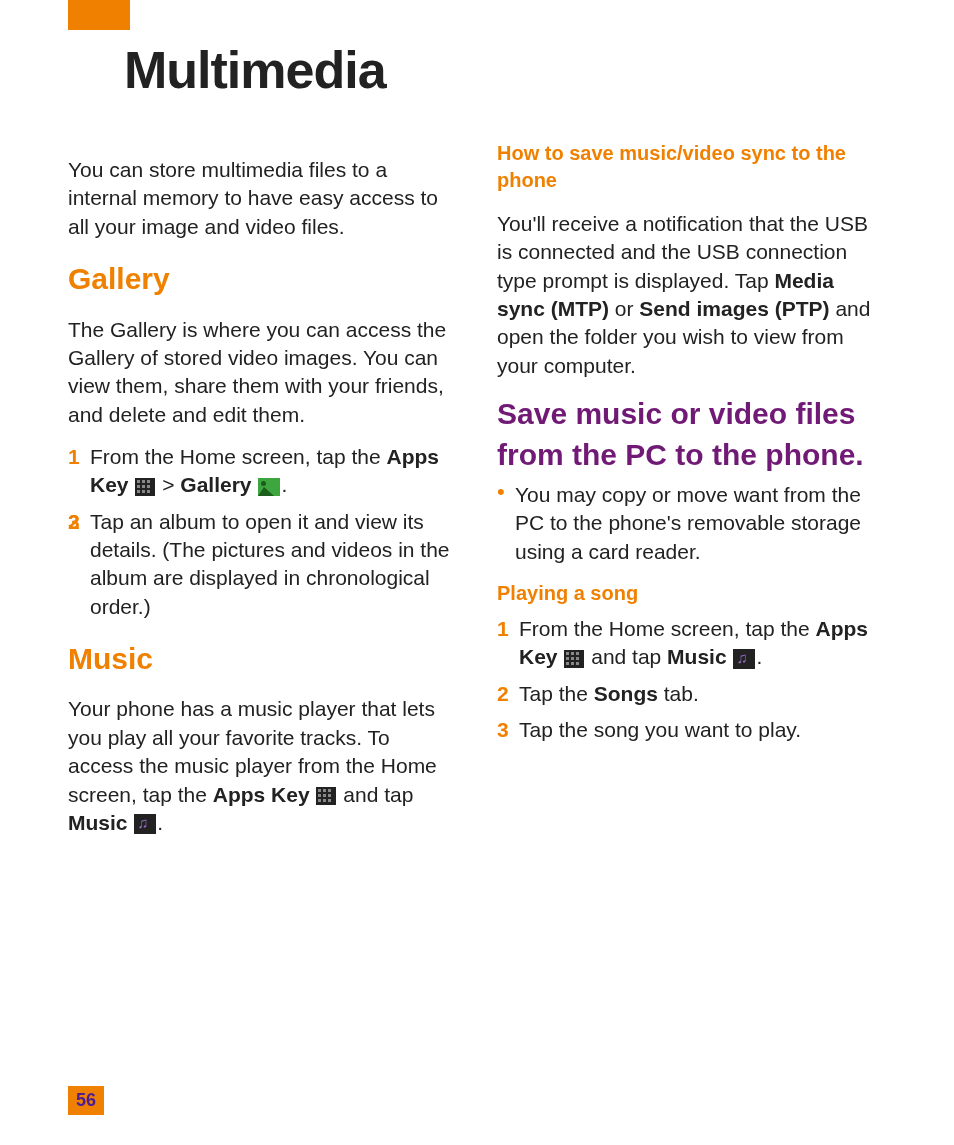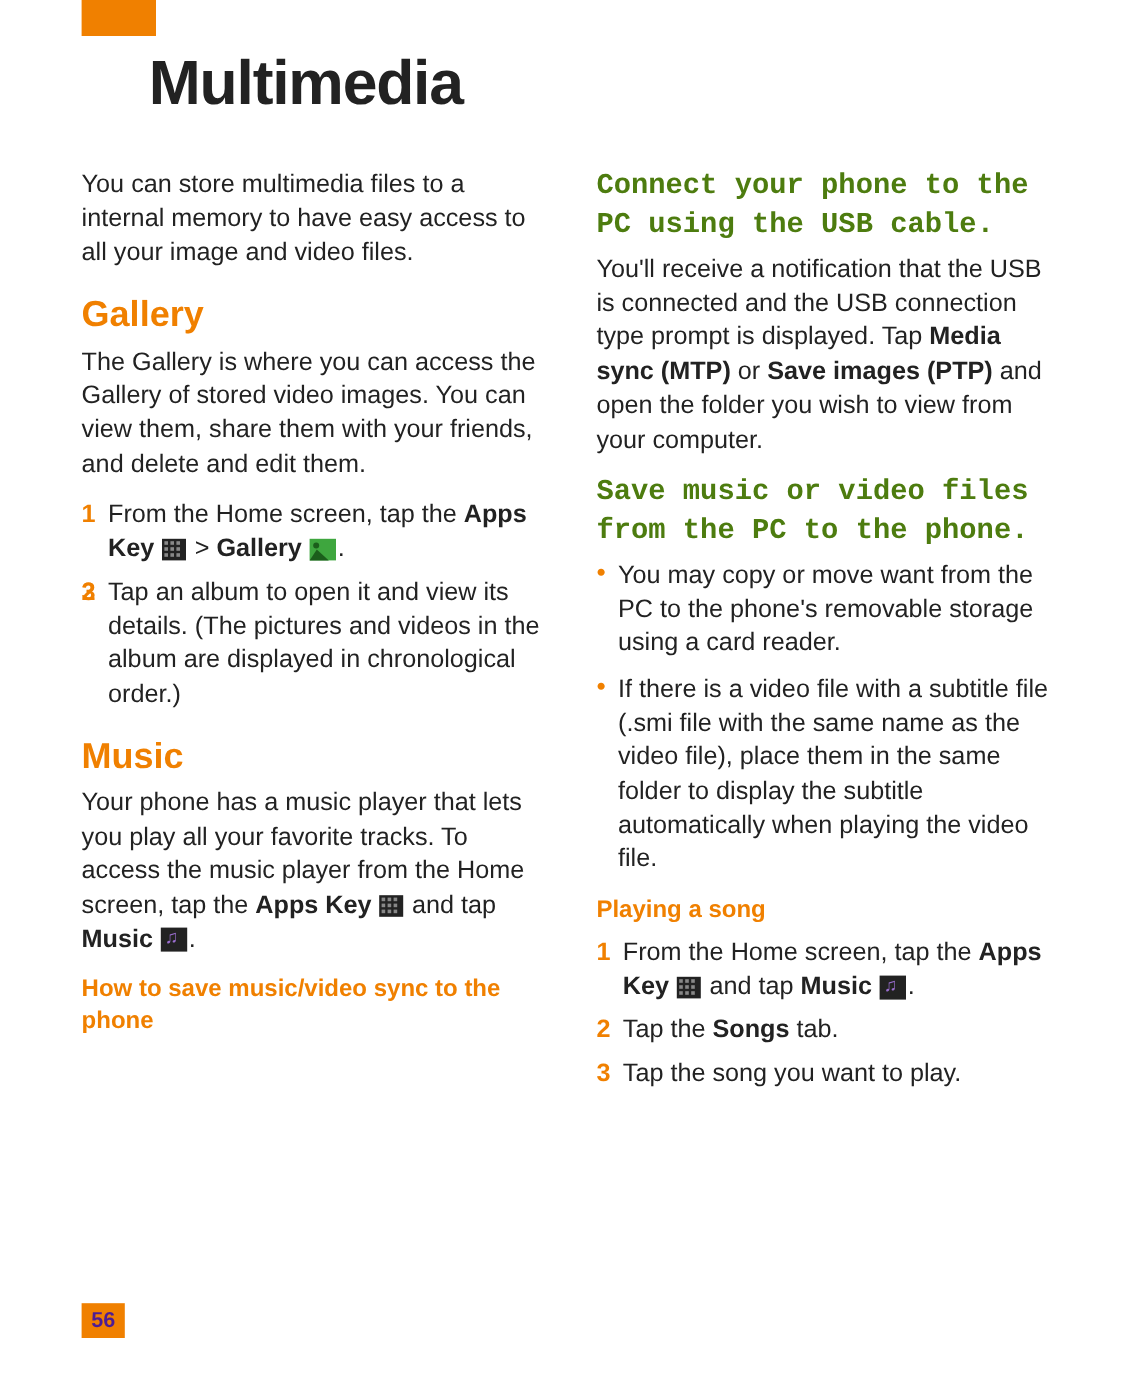--- a/index.html
+++ b/index.html
@@ -1,23 +1,23 @@
 <!DOCTYPE html>
 <html><head>
 <meta charset="utf-8">
 <style>
 body{margin:0;background:#fff;font-family:Arial,Helvetica,sans-serif;color:#222}
 .page{width:954px;height:1145px;box-sizing:border-box;padding:30px 68px 30px 68px;position:relative}
 .topaccent{position:absolute;top:0;left:68px;width:62px;height:30px;background:#f08000}
 .title{font-family:"Arial Narrow",Arial,sans-serif;font-stretch:condensed;font-weight:bold;font-size:52px;margin:10px 0 40px 56px;letter-spacing:-1px}
 .columns{column-count:2;column-gap:40px;font-size:21px;line-height:1.35;font-family:"Arial Narrow",Arial,sans-serif;font-stretch:condensed}
-.columns p{margin:0 0 14px 0}
+.columns p{margin:16px 0 14px 0}
 h2{color:#f08000;font-family:"Arial Narrow",Arial,sans-serif;font-stretch:condensed;font-weight:bold;font-size:30px;margin:18px 0 4px 0}
 h3{color:#f08000;font-family:"Arial Narrow",Arial,sans-serif;font-stretch:condensed;font-weight:bold;font-size:20px;margin:14px 0 8px 0}
-h4{color:#4d7c0f;font-family:Liberation Mono, monospace;font-stretch:condensed;font-weight:bold;font-size:24px;margin:8px 0 6px 0}
+h4{color:#701a75;font-family:Liberation Sans, sans-serif;font-stretch:condensed;font-weight:bold;font-size:30px;margin:8px 0 6px 0}
 ol.numlist{list-style:none;padding:0;margin:4px 0 14px 0}
 ol.numlist>li{padding-left:22px;position:relative;margin-bottom:8px}
 ol.numlist>li .num{position:absolute;left:0;top:0;color:#f08000;font-weight:bold;font-family:"Arial Narrow",Arial,sans-serif}
 ul.bullets{list-style:none;padding:0;margin:6px 0 14px 0}
 ul.bullets>li{padding-left:18px;position:relative;margin-bottom:10px}
 ul.bullets>li:before{content:"•";color:#f08000;position:absolute;left:0;top:0;font-size:22px;line-height:1}
 .b{font-weight:bold}
 .icon{display:inline-block;vertical-align:middle;margin:0 1px}
 .icon.apps{width:20px;height:18px;background:#222}
 .icon.apps svg{display:block}
@@ -83,29 +83,27 @@
                 <rect x="7" y="12" width="3" height="3"></rect>
                 <rect x="12" y="12" width="3" height="3"></rect>
               </g>
             </svg></span><span> and tap </span><span class="b">Music</span>
       <span class="icon music"></span><span>.</span>
     </p>
     </div>
 
     <h3>How to save music/video sync to the phone</h3>
 
-    <h4><span>Connect your phone to the PC using the USB cable</span><span>.</span></h4>
     <p>
-      <span>You'll receive a notification that the USB is connected and the USB connection type prompt is displayed. Tap </span><span class="b">Media sync (MTP)</span><span> or </span><span class="b">Save images (PTP)</span><span> and open the folder you wish to view from your computer.</span>
+      <span>You'll receive a notification that the USB is connected and the USB connection type prompt is displayed. Tap </span><span class="b">Media sync (MTP)</span><span> or </span><span class="b">Send images (PTP)</span><span> and open the folder you wish to view from your computer.</span>
     </p>
 
     <h4><span>Save music or video files from the PC to the phone</span><span>.</span></h4>
     <ul class="bullets">
       <li>You may copy or move want from the PC to the phone's removable storage using a card reader.</li>
-      <li>If there is a video file with a subtitle file (.smi file with the same name as the video file), place them in the same folder to display the subtitle automatically when playing the video file.</li>
     </ul>
 
     <div class="noblk">
     <h3>Playing a song</h3>
     <ol class="numlist">
       <li><span class="num">1</span>
         <span>From the Home screen, tap the </span><span class="b">Apps Key</span>
         <span class="icon apps"><svg viewBox="0 0 20 18">
                 <g fill="#888">
                   <rect x="2" y="2" width="3" height="3"></rect>

